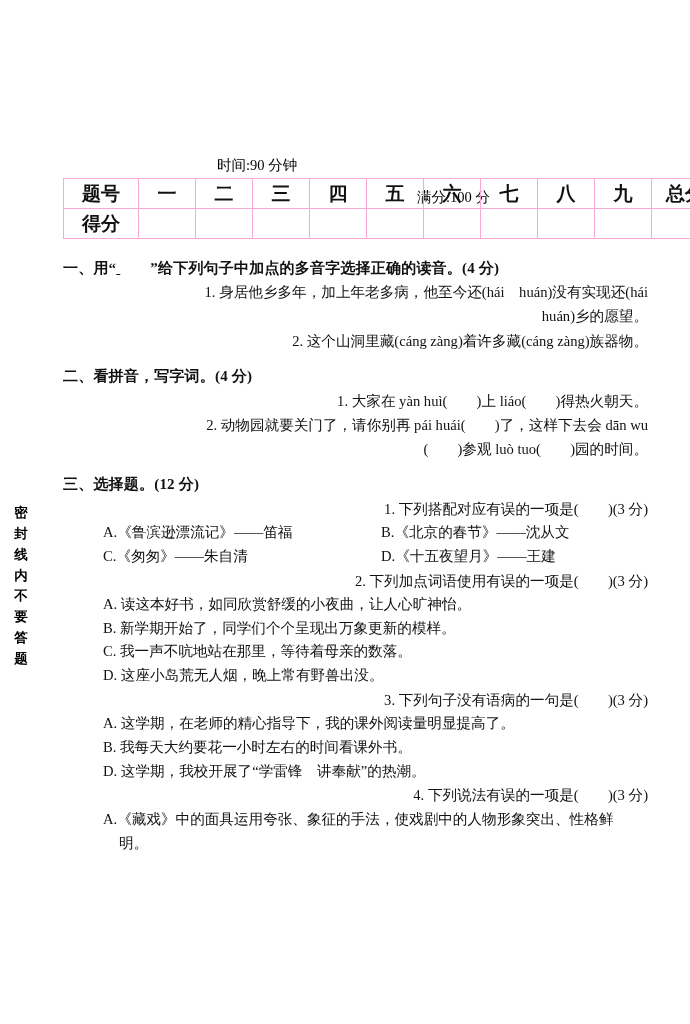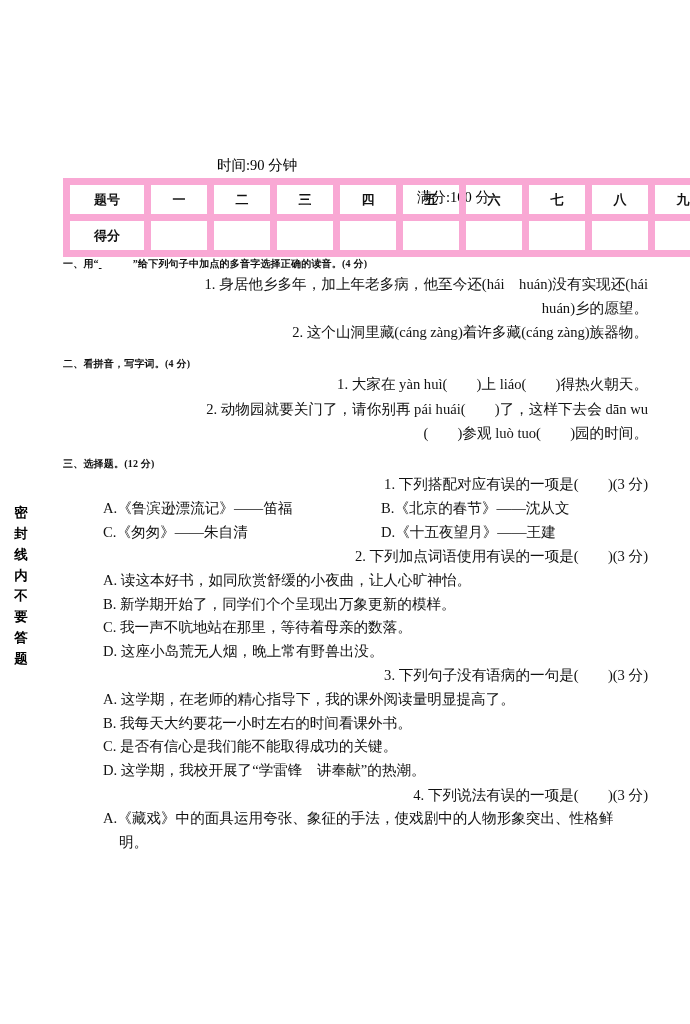--- a/index.html
+++ b/index.html
@@ -66,25 +66,25 @@
   
   table.score-table {
     position: absolute;
     top: 178px;
     left: 8px;
     border-collapse: collapse;
     width: 582px;
     table-layout: fixed;
   }
   table.score-table td {
-    border: 7px solid #f9a8d4;
+    border: 1px solid #f9a8d4;
     height: 27px;
     text-align: center;
     vertical-align: middle;
-    font-size: 13px;
+    font-size: 19px;
     font-weight: bold;
     font-family: "Liberation Serif", serif;
   }
   table.score-table td.head-cell {
     width: 72px;
   }
   table.score-table td.num-cell {
     width: 54px;
   }
   table.score-table td.sum-cell {
@@ -97,21 +97,21 @@
     top: 245px;
     left: 8px;
     width: 585px;
     font-size: 14.6px;
     line-height: 1.62;
   }
   .sec-title {
     font-weight: bold;
     margin-top: 11px;
     margin-bottom: 1px;
-    font-size: 10px;
+    font-size: 15px;
     letter-spacing: 0.2px;
   }
   .sec-title .ul {
     text-decoration: underline;
     display: inline-block;
     width: 34px;
   }
   .item {
     margin-left: 22px;
     margin-top: 1px;
@@ -235,21 +235,20 @@
     <div class="opt">A. 读这本好书，如同欣赏舒缓的小夜曲，让人心旷神怡。</div>
     <div class="opt">B. 新学期开始了，同学们个个呈现出万象更新的模样。</div>
     <div class="opt">C. 我一声不吭地站在那里，等待着母亲的数落。</div>
     <div class="opt">D. 这座小岛荒无人烟，晚上常有野兽出没。</div>
 
     <div class="item">
       <div>3. 下列句子没有语病的一句是(　　)(3 分)</div>
     </div>
     <div class="opt">A. 这学期，在老师的精心指导下，我的课外阅读量明显提高了。</div>
     <div class="opt">B. 我每天大约要花一小时左右的时间看课外书。</div>
-    <div class="opt">C. 是否有信心是我们能不能取得成功的关键。</div>
     <div class="opt">D. 这学期，我校开展了“学雷锋　讲奉献”的热潮。</div>
 
     <div class="item">
       <div>4. 下列说法有误的一项是(　　)(3 分)</div>
     </div>
     <div class="opt">A.《藏戏》中的面具运用夸张、象征的手法，使戏剧中的人物形象突出、性格鲜</div>
     <div class="opt" style="margin-left:56px">明。</div>
 
   </div>
 </div>

